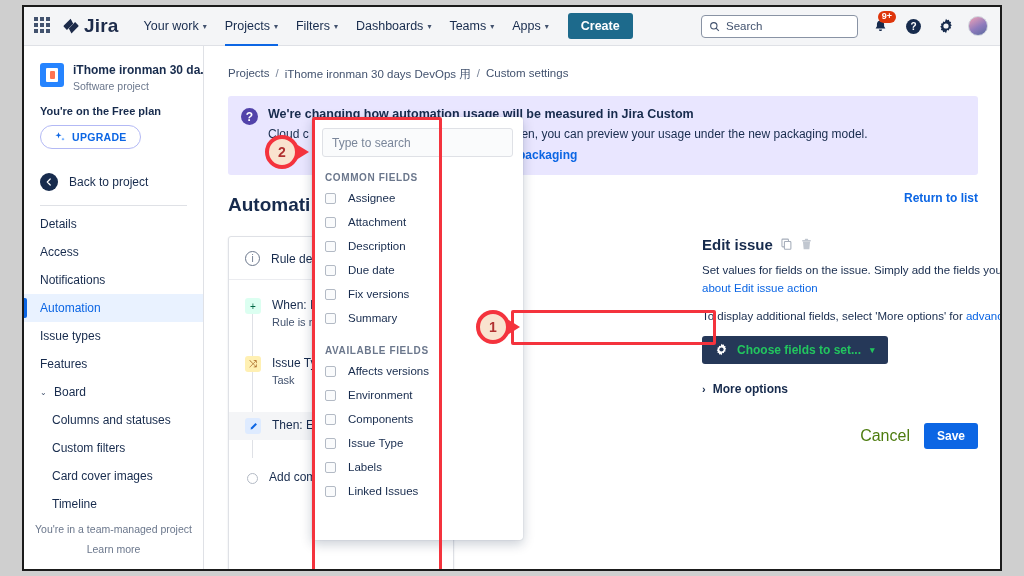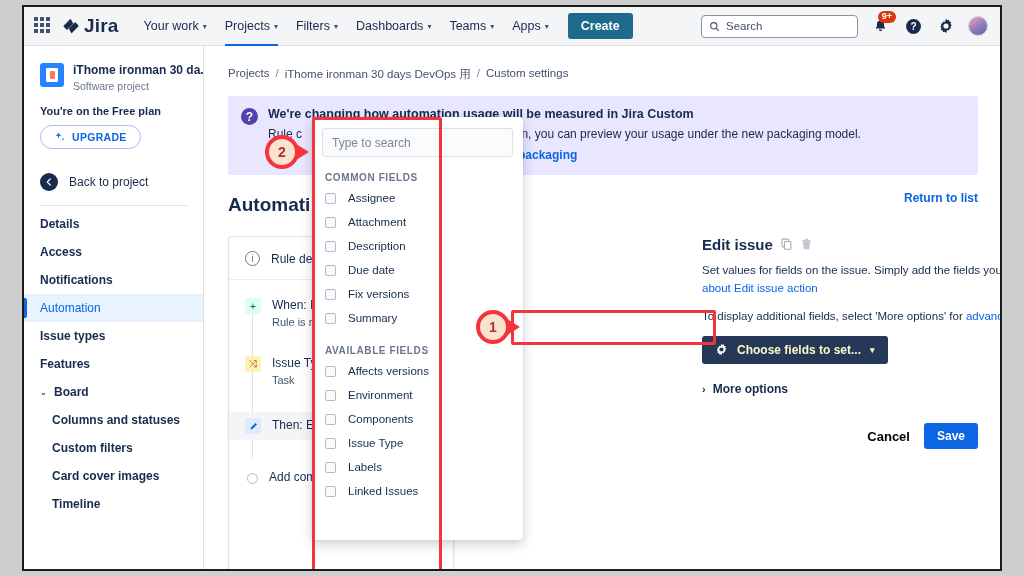--- a/index.html
+++ b/index.html
@@ -103,21 +103,21 @@
   .back-proj {
     display: flex; align-items: center; gap: 11px; padding: 0 16px; margin-top: 24px; cursor: pointer;
   }
   .back-circle { width: 18px; height: 18px; border-radius: 50%; background: #172b4d;
      display: flex; align-items: center; justify-content: center; flex: none; }
   .back-label { font-size: 12px; color: #172b4d; }
   .sb-divider { height: 1px; background: #dfe1e6; margin: 14px 16px 0; }
   .sb-list { padding-top: 4px; }
   .sb-item {
     position: relative; font-size: 12px; color: #172b4d;
-    padding: 7px 16px 7px 16px; cursor: pointer; display: flex; align-items: center; gap: 5px; font-weight: bold;
+    padding: 7px 16px 7px 16px; cursor: pointer; display: flex; align-items: center; gap: 5px;
   }
   .sb-item.indent { padding-left: 28px; }
   .sb-item.selected { background: #e9f2ff; color: #0c66e4; font-weight: 400; }
   .sb-item.selected::before {
     content: ""; position: absolute; left: 0; top: 4px; bottom: 4px; width: 3px;
     background: #0c66e4; border-radius: 0 2px 2px 0;
   }
   .sb-caret { font-size: 8px; color: #42526e; width: 9px; }
   .sb-footer { position: absolute; left: 0; bottom: 14px; width: 179px; text-align: center; }
   .sb-footer .l1 { font-size: 10.5px; color: #6b778c; }
@@ -174,28 +174,28 @@
 
   
   .detail-panel { position: absolute; left: 498px; top: 190px; width: 470px; }
   .detail-title { display: flex; align-items: center; gap: 7px; }
   .detail-title .h { font-size: 15px; font-weight: 700; color: #172b4d; }
   .detail-desc { font-size: 11.5px; color: #172b4d; line-height: 1.55; margin-top: 9px; max-width: 440px; }
   .detail-desc a, .inline-link { color: #0c66e4; text-decoration: none; cursor: pointer; }
   .detail-desc2 { font-size: 11.5px; color: #172b4d; margin-top: 12px; }
   .choose-btn {
     margin-top: 14px; display: inline-flex; align-items: center; gap: 9px;
-    background: #253858; color: #fef9c3; font-size: 12px; font-weight: 600;
+    background: #253858; color: #22c55e; font-size: 12px; font-weight: 600;
     padding: 7px 13px; border-radius: 3px; cursor: pointer;
   }
   .more-options { display: flex; align-items: center; gap: 7px; margin-top: 18px;
      font-size: 12px; font-weight: 700; color: #172b4d; cursor: pointer; }
   .footer-actions { position: absolute; right: 22px; top: 377px; display: flex;
      align-items: center; gap: 14px; }
-  .cancel-btn { font-size: 13px; font-weight: 700; color: #000000; cursor: pointer; }
+  .cancel-btn { font-size: 16px; font-weight: 400; color: #4d7c0f; cursor: pointer; }
   .save-btn { background: #0c66e4; color: #fff; font-size: 12px; font-weight: 600;
      padding: 6px 13px; border-radius: 3px; cursor: pointer; }
 
   
   #fields-dropdown {
     position: absolute; left: 288px; top: 110px; width: 211px; height: 423px;
     background: #fff; border-radius: 3px;
     box-shadow: 0 4px 12px rgba(9,30,66,.22), 0 0 1px rgba(9,30,66,.31);
     overflow: hidden; z-index: 40;
   }
@@ -369,38 +369,42 @@
       <div class="sb-item indent">
         <span>Custom filters</span>
       </div>
       <div class="sb-item indent">
         <span>Card cover images</span>
       </div>
       <div class="sb-item indent">
         <span>Timeline</span>
       </div>
     </div>
+    <div class="sb-footer">
+      <div class="l1">You're in a team-managed project</div>
+      <div class="l2">Learn more</div>
+    </div>
   </div>
 
   <div id="content">
 
     <div class="breadcrumb">
       <a>Projects</a>
       <span class="sep">/</span>
       <a>iThome ironman 30 days DevOps 用</a>
       <span class="sep">/</span>
       <a>Custom settings</a>
     </div>
 
     <div class="banner">
       <div class="banner-ico">?</div>
       <div>
         <div class="banner-title">We're changing how automation usage will be measured in Jira Custom</div>
         <div class="banner-body">
-          <span>Rule c</span>
+          <span>Cloud c</span>
           <span style="display:inline-block;width:196px"></span>
           <span>then, you can preview your usage under the new packaging model.</span>
         </div>
         <div class="banner-link">
           <span style="display:inline-block;width:196px"></span><span>tomation packaging</span>
         </div>
       </div>
     </div>
 
     <div class="page-title">Automati</div>

